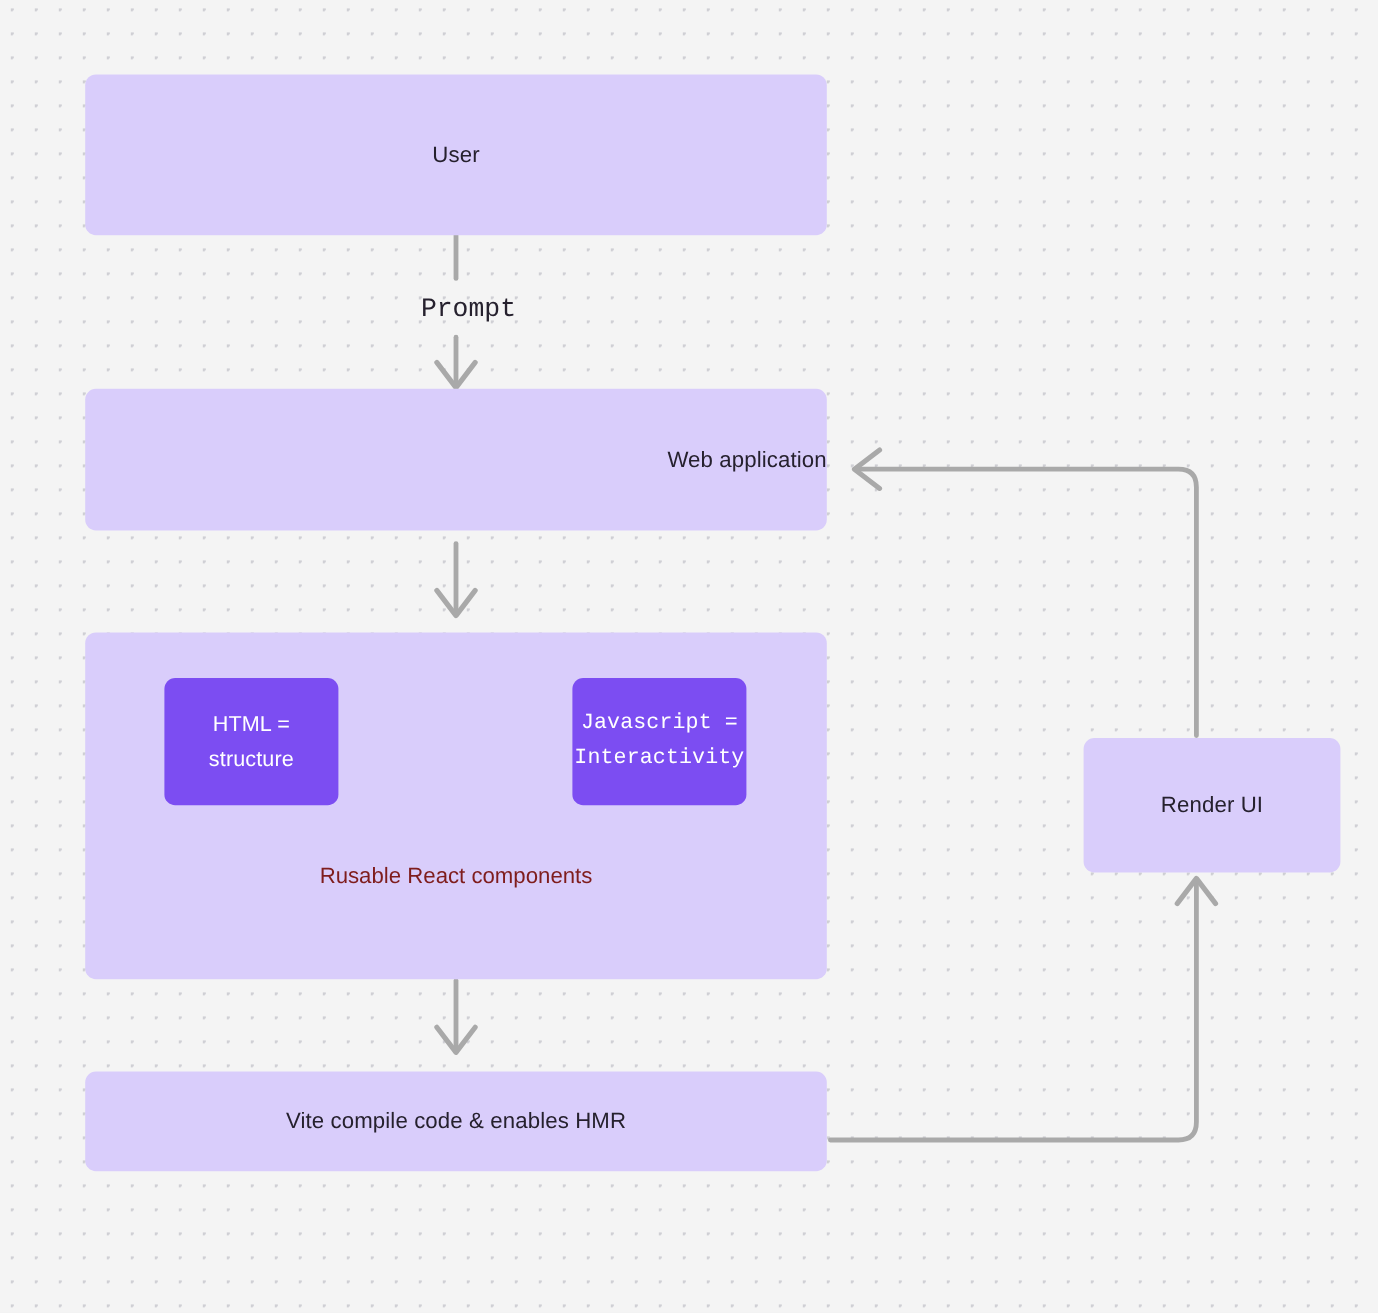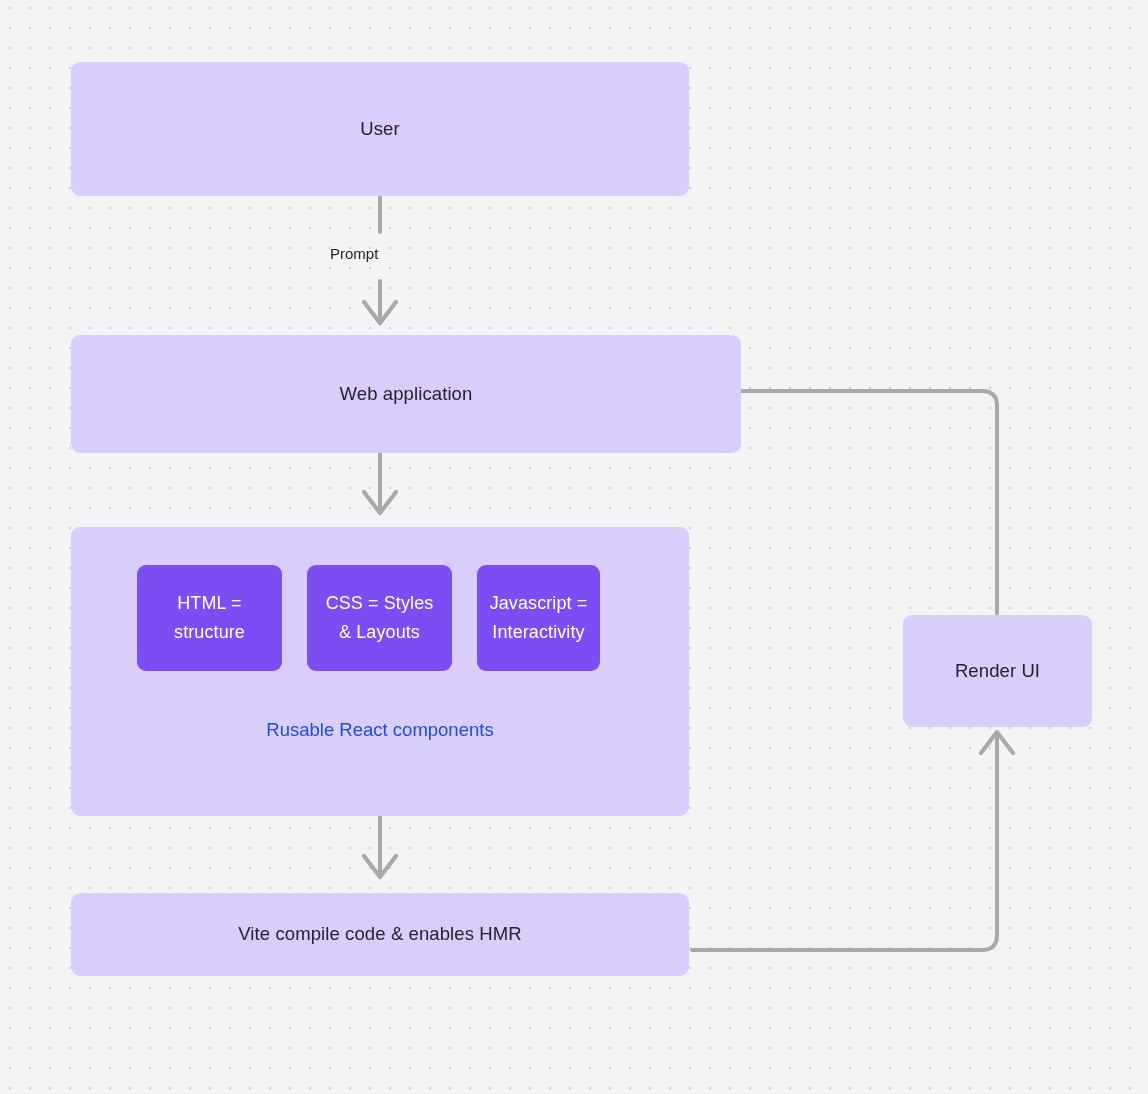--- a/index.html
+++ b/index.html
@@ -47,27 +47,28 @@
   }
   .group-node {
     display: block;
   }
   .group-caption {
     position: absolute;
     left: 0;
     right: 0;
     text-align: center;
     font-size: 18.5px;
-    color: #1d4ed8;
+    color: #7f1d1d;
   }
   .edge-label {
     position: absolute;
-    font-size: 15px;
+    font-size: 22px;
     color: #26212e;
-    text-align: left;
+    text-align: right;
+    font-family: Liberation Mono, monospace;
   }
   svg.edges {
     position: absolute;
     left: 0;
     top: 0;
     width: 1148px;
     height: 1094px;
     overflow: visible;
     pointer-events: none;
   }
@@ -119,44 +120,40 @@
       <path class="edge-head" d="M733,375 L712,391 L733,407"></path>
     </g>
   </svg>
 
   <div class="node node-light" style="left:71px; top:62px; width:618px; height:134px;">
     <span class="node-label">User</span>
   </div>
 
   <div class="edge-label" style="left:330px; top:245px; width:100px;">Prompt</div>
 
-  <div class="node node-light" style="left:71px; top:335px; width:670px; height:118px;">
+  <div class="node node-light" style="left:71px; top:324px; width:618px; height:118px;justify-content:flex-end;">
     <span class="node-label">Web application</span>
   </div>
 
   <div class="node node-light group-node" style="left:71px; top:527px; width:618px; height:289px;">
     <div class="group-caption" style="top:192px;">Rusable React components</div>
   </div>
 
   <div class="node node-accent" style="left:137px; top:565px; width:145px; height:106px;">
     <span class="node-label">HTML =
 structure</span>
   </div>
 
-  <div class="node node-accent" style="left:307px; top:565px; width:145px; height:106px;">
-    <span class="node-label">CSS = Styles
-&amp; Layouts</span>
-  </div>
 
-  <div class="node node-accent" style="left:477px; top:565px; width:123px; height:106px;">
+  <div class="node node-accent" style="left:477px; top:565px; width:145px; height:106px;font-family:Liberation Mono, monospace;">
     <span class="node-label">Javascript =
 Interactivity</span>
   </div>
 
   <div class="node node-light" style="left:71px; top:893px; width:618px; height:83px;">
     <span class="node-label">Vite compile code &amp; enables HMR</span>
   </div>
 
-  <div class="node node-light" style="left:903px; top:615px; width:189px; height:112px;">
+  <div class="node node-light" style="left:903px; top:615px; width:214px; height:112px;">
     <span class="node-label">Render UI</span>
   </div>
 
 </div>
 
 </body></html>

